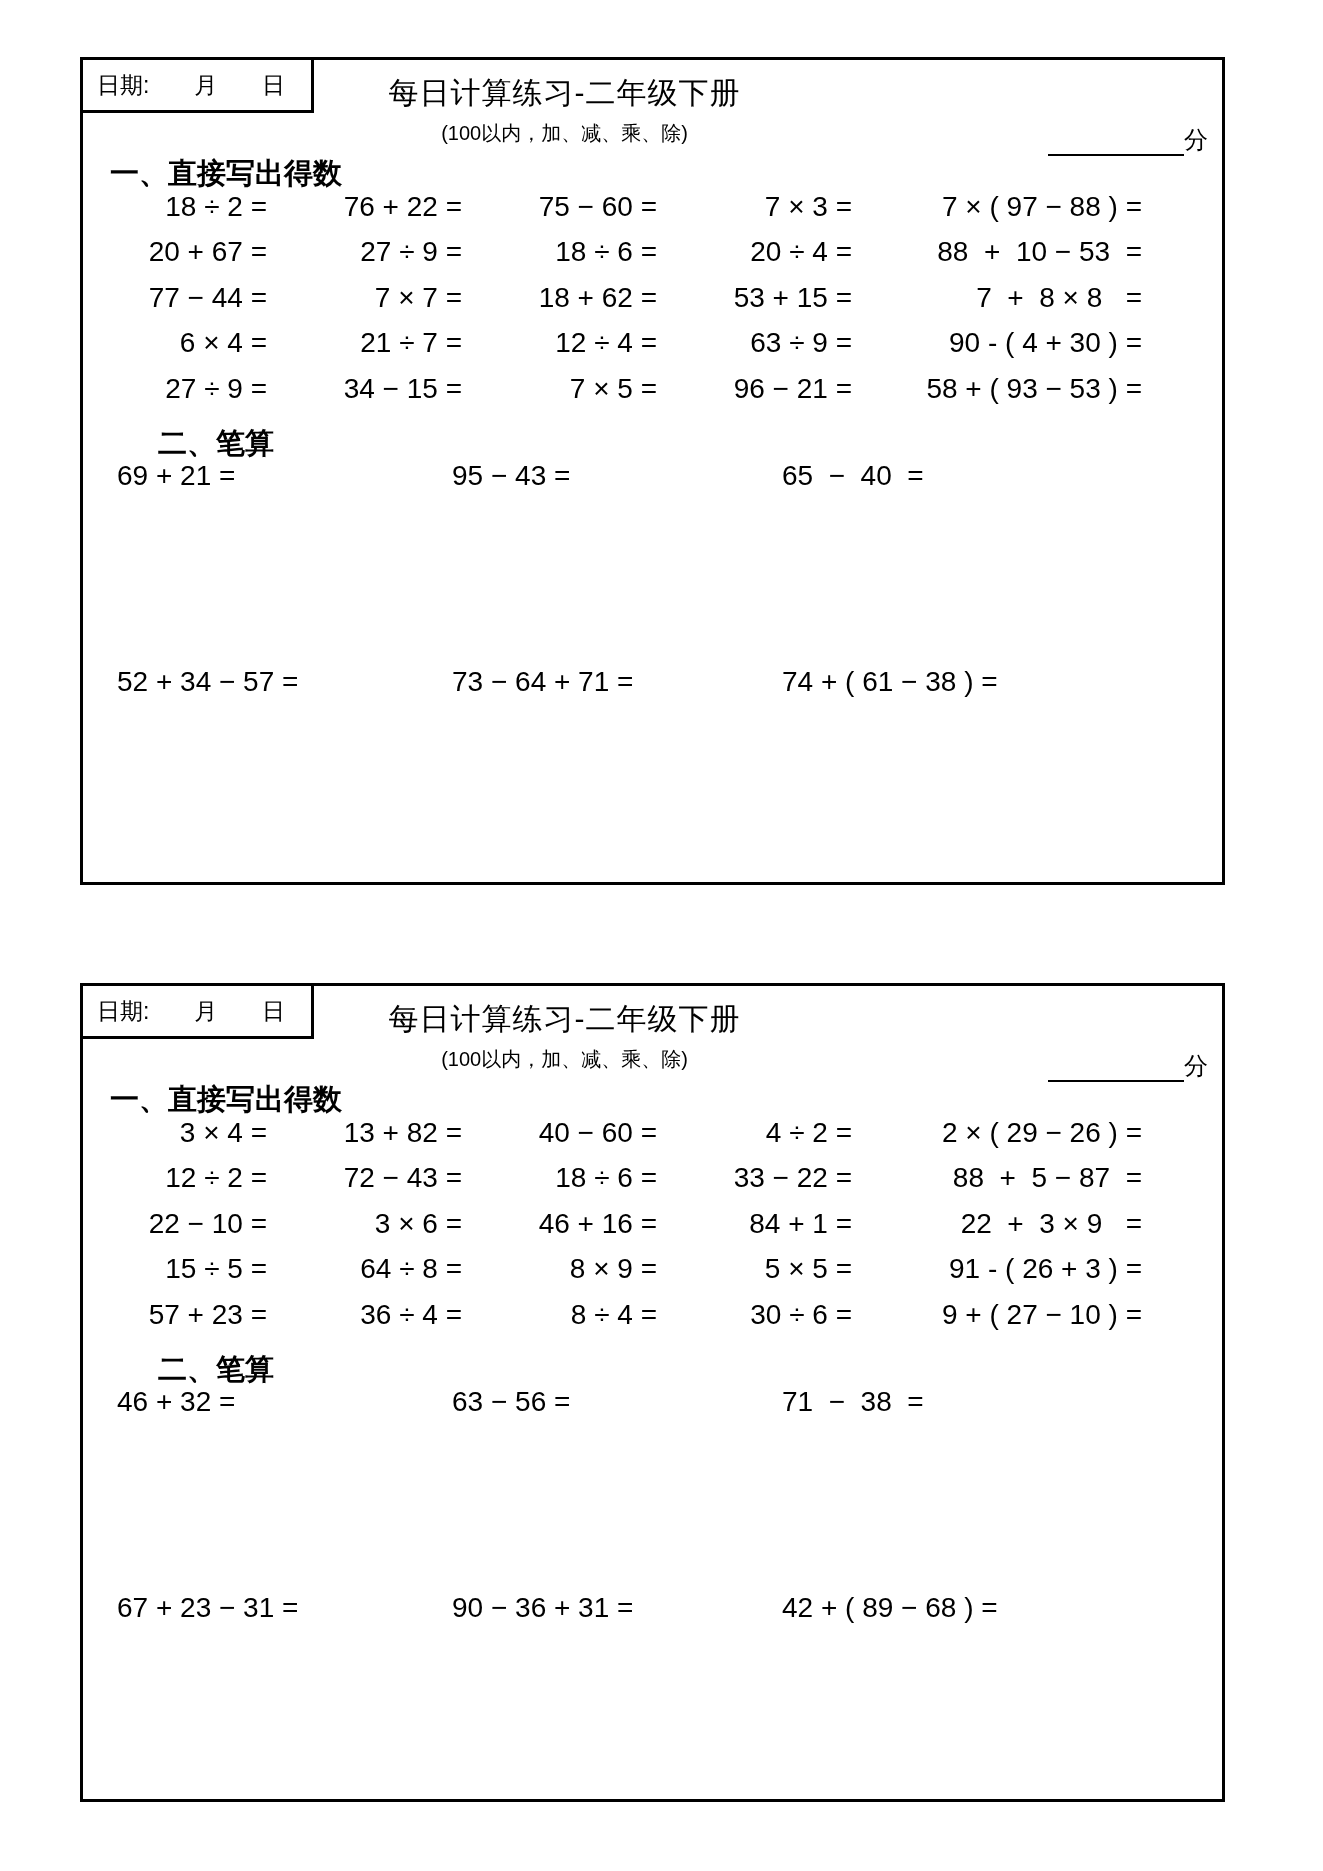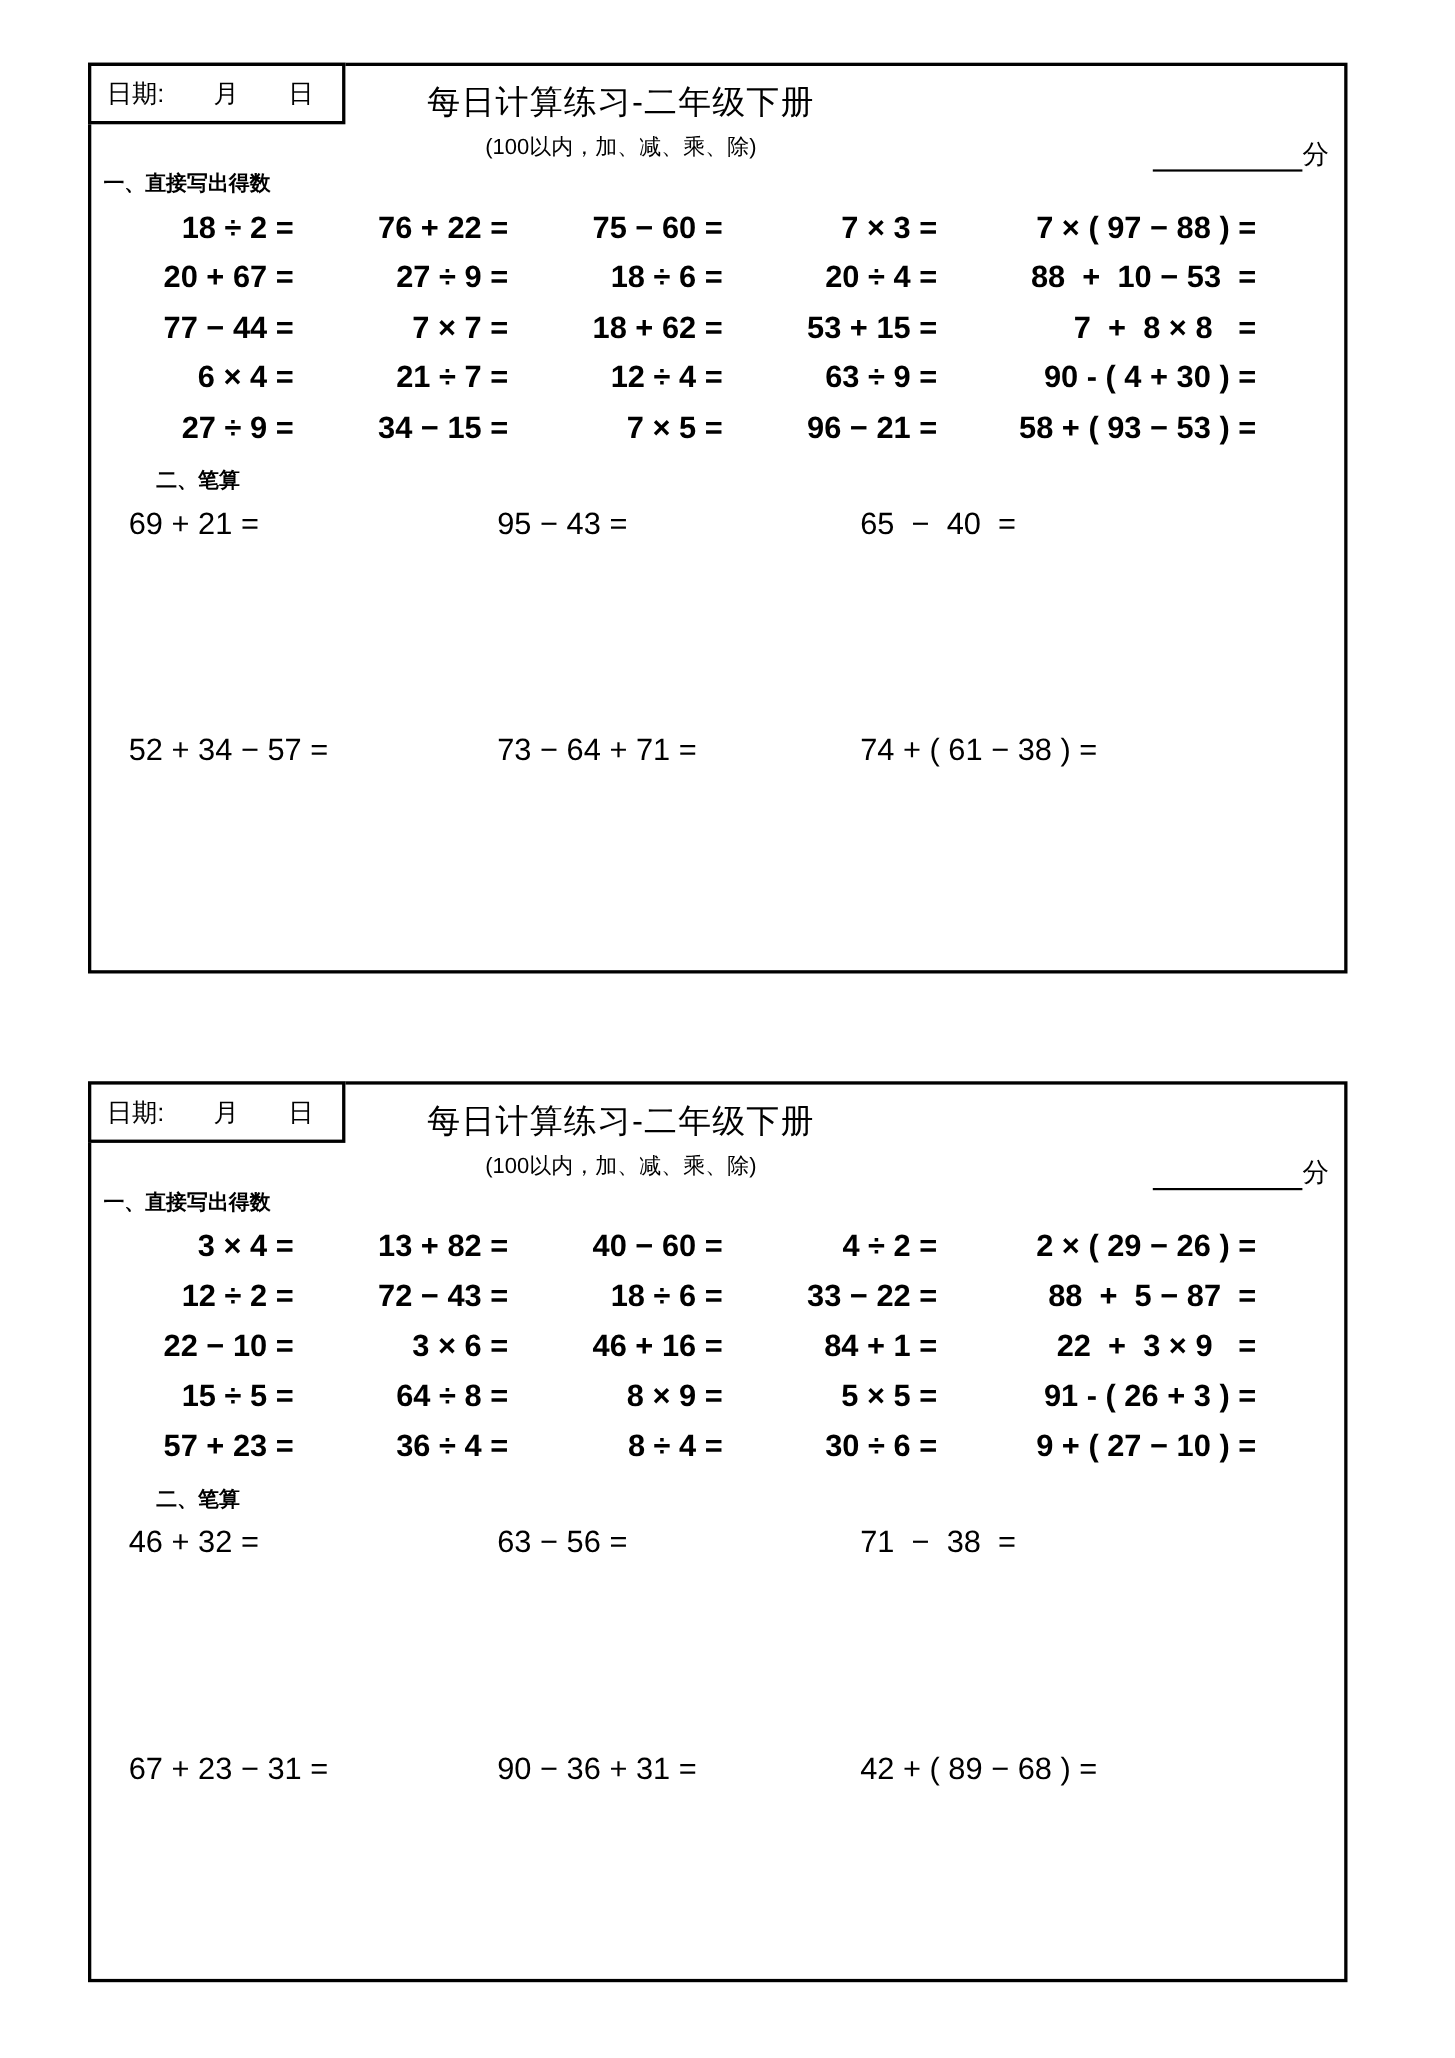--- a/index.html
+++ b/index.html
@@ -73,37 +73,36 @@
     align-items: flex-end;
   }
   .score-line {
     display: inline-block;
     width: 136px;
     height: 26px;
     border-bottom: 2px solid #000000;
   }
   .sec-title {
     position: absolute;
-    left: 11px;
-    font-size: 19px;
+    left: 27px;
+    font-size: 29px;
     font-weight: 600;
     white-space: pre;
   }
   .sec1-title { top: 94px; }
   .sec2-title { top: 364px; margin-left: 48px; }
   .oral {
     position: absolute;
     top: 124px;
     left: 34px;
     display: grid;
     grid-template-columns: 150px 175px 175px 175px 270px;
     column-gap: 20px;
     grid-auto-rows: 45.5px;
     align-items: center;
-    font-weight: bold;
   }
   .oral .cell {
     text-align: right;
     font-size: 28px;
     white-space: pre;
   }
   .wrow {
     position: absolute;
     left: 34px;
     width: 1070px;

